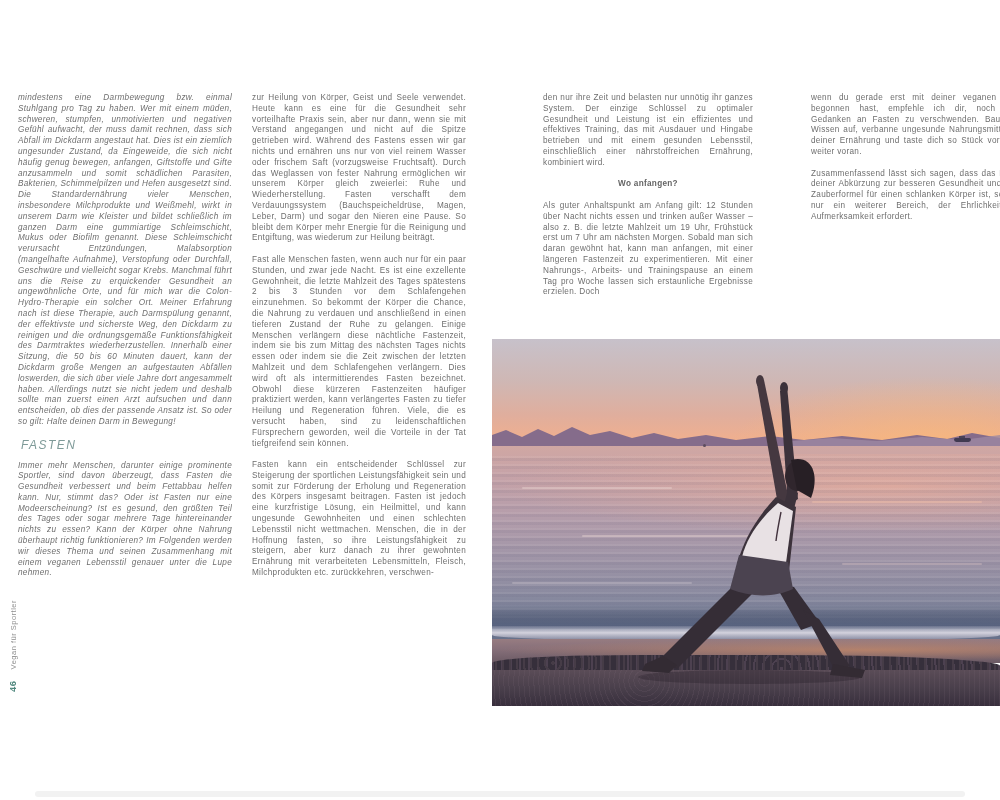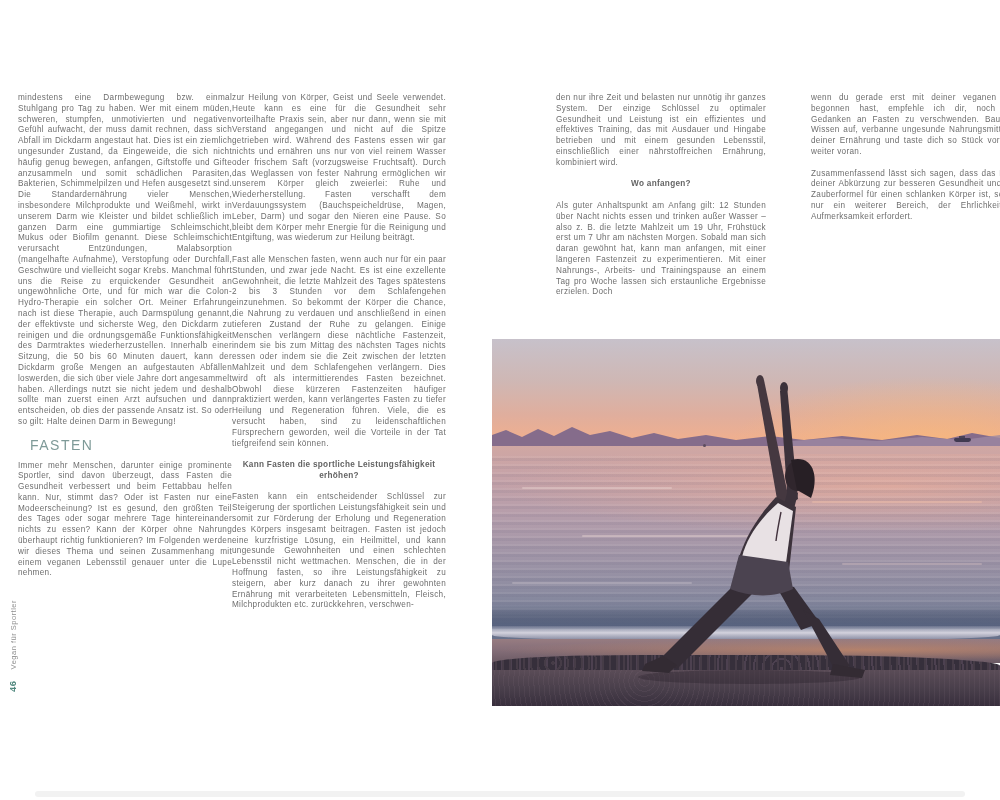--- a/index.html
+++ b/index.html
@@ -15,34 +15,34 @@
   .col {
     position:absolute;
     top:93px;
     width:214px;
     font-size:8.2px;
     line-height:10.8px;
     letter-spacing:0.3px;
     color:#6e6e6e;
     text-align:justify;
   }
-  #col1 { left:18px; }
-  #col2 { left:232px; }
-  #col3 { left:556px; width:210px; }
+  #col1 { left:18px;font-style:italic; }
+  #col2 { left:252px; }
+  #col3 { left:543px; width:210px; }
   #col4 { left:763px; width:215px;margin-left:48px; }
 
   .col p { margin:0 0 10.8px 0; }
   .col p:last-child { margin-bottom:0; }
 
   .section-heading {
     color:#7e9a98;
-    font-size:14px;
+    font-size:12px;
     letter-spacing:1.5px;
     font-weight:400;
-    margin:12px 0 10px 12px;
+    margin:12px 0 10px 3px;
     text-align:left;
   }
   .subheading {
     font-weight:bold;
     color:#646464;
     text-align:center;
     margin:0 0 1px 0;
   }
 
   
@@ -177,21 +177,20 @@
 
 <div class="col" id="col1">
   <p>mindestens eine Darmbewegung bzw. einmal Stuhlgang pro Tag zu haben. Wer mit einem müden, schweren, stumpfen, unmotivierten und negativen Gefühl aufwacht, der muss damit rechnen, dass sich Abfall im Dickdarm angestaut hat. Dies ist ein ziemlich ungesunder Zustand, da Eingeweide, die sich nicht häufig genug bewegen, anfangen, Giftstoffe und Gifte anzusammeln und somit schädlichen Parasiten, Bakterien, Schimmelpilzen und Hefen ausgesetzt sind. Die Standardernährung vieler Menschen, insbesondere Milchprodukte und Weißmehl, wirkt in unserem Darm wie Kleister und bildet schließlich im ganzen Darm eine gummiartige Schleimschicht, Mukus oder Biofilm genannt. Diese Schleimschicht verursacht Entzündungen, Malabsorption (mangelhafte Aufnahme), Verstopfung oder Durchfall, Geschwüre und vielleicht sogar Krebs. Manchmal führt uns die Reise zu erquickender Gesundheit an ungewöhnliche Orte, und für mich war die Colon-Hydro-Therapie ein solcher Ort. Meiner Erfahrung nach ist diese Therapie, auch Darmspülung genannt, der effektivste und sicherste Weg, den Dickdarm zu reinigen und die ordnungsgemäße Funktionsfähigkeit des Darmtraktes wiederherzustellen. Innerhalb einer Sitzung, die 50 bis 60 Minuten dauert, kann der Dickdarm große Mengen an aufgestauten Abfällen loswerden, die sich über viele Jahre dort angesammelt haben. Allerdings nutzt sie nicht jedem und deshalb sollte man zuerst einen Arzt aufsuchen und dann entscheiden, ob dies der passende Ansatz ist. So oder so gilt: Halte deinen Darm in Bewegung!</p>
   <div class="section-heading">FASTEN</div>
   <p>Immer mehr Menschen, darunter einige prominente Sportler, sind davon überzeugt, dass Fasten die Gesundheit verbessert und beim Fettabbau helfen kann. Nur, stimmt das? Oder ist Fasten nur eine Modeerscheinung? Ist es gesund, den größten Teil des Tages oder sogar mehrere Tage hintereinander nichts zu essen? Kann der Körper ohne Nahrung überhaupt richtig funktionieren? Im Folgenden werden wir dieses Thema und seinen Zusammenhang mit einem veganen Lebensstil genauer unter die Lupe nehmen.</p>
 </div>
 
 <div class="col" id="col2">
   <p>zur Heilung von Körper, Geist und Seele verwendet. Heute kann es eine für die Gesundheit sehr vorteilhafte Praxis sein, aber nur dann, wenn sie mit Verstand angegangen und nicht auf die Spitze getrieben wird. Während des Fastens essen wir gar nichts und ernähren uns nur von viel reinem Wasser oder frischem Saft (vorzugsweise Fruchtsaft). Durch das Weglassen von fester Nahrung ermöglichen wir unserem Körper gleich zweierlei: Ruhe und Wiederherstellung. Fasten verschafft dem Verdauungssystem (Bauchspeicheldrüse, Magen, Leber, Darm) und sogar den Nieren eine Pause. So bleibt dem Körper mehr Energie für die Reinigung und Entgiftung, was wiederum zur Heilung beiträgt.</p>
   <p>Fast alle Menschen fasten, wenn auch nur für ein paar Stunden, und zwar jede Nacht. Es ist eine exzellente Gewohnheit, die letzte Mahlzeit des Tages spätestens 2 bis 3 Stunden vor dem Schlafengehen einzunehmen. So bekommt der Körper die Chance, die Nahrung zu verdauen und anschließend in einen tieferen Zustand der Ruhe zu gelangen. Einige Menschen verlängern diese nächtliche Fastenzeit, indem sie bis zum Mittag des nächsten Tages nichts essen oder indem sie die Zeit zwischen der letzten Mahlzeit und dem Schlafengehen verlängern. Dies wird oft als intermittierendes Fasten bezeichnet. Obwohl diese kürzeren Fastenzeiten häufiger praktiziert werden, kann verlängertes Fasten zu tiefer Heilung und Regeneration führen. Viele, die es versucht haben, sind zu leidenschaftlichen Fürsprechern geworden, weil die Vorteile in der Tat tiefgreifend sein können.</p>
-  <p class="subheading">Kann Fasten die sportliche Leistungsfähigkeit erhöhen?</p>
   <p>Fasten kann ein entscheidender Schlüssel zur Steigerung der sportlichen Leistungsfähigkeit sein und somit zur Förderung der Erholung und Regeneration des Körpers insgesamt beitragen. Fasten ist jedoch eine kurzfristige Lösung, ein Heilmittel, und kann ungesunde Gewohnheiten und einen schlechten Lebensstil nicht wettmachen. Menschen, die in der Hoffnung fasten, so ihre Leistungsfähigkeit zu steigern, aber kurz danach zu ihrer gewohnten Ernährung mit verarbeiteten Lebensmitteln, Fleisch, Milchprodukten etc. zurückkehren, verschwen-</p>
 </div>
 
 <div class="col" id="col3">
   <p>den nur ihre Zeit und belasten nur unnötig ihr ganzes System. Der einzige Schlüssel zu optimaler Gesundheit und Leistung ist ein effizientes und effektives Training, das mit Ausdauer und Hingabe betrieben und mit einem gesunden Lebensstil, einschließlich einer nährstoffreichen Ernährung, kombiniert wird.</p>
   <p class="subheading">Wo anfangen?</p>
   <p>Als guter Anhaltspunkt am Anfang gilt: 12 Stunden über Nacht nichts essen und trinken außer Wasser – also z. B. die letzte Mahlzeit um 19 Uhr, Frühstück erst um 7 Uhr am nächsten Morgen. Sobald man sich daran gewöhnt hat, kann man anfangen, mit einer längeren Fastenzeit zu experimentieren. Mit einer Nahrungs-, Arbeits- und Trainingspause an einem Tag pro Woche lassen sich erstaunliche Ergebnisse erzielen. Doch</p>
 </div>
 
 <div class="col" id="col4">

